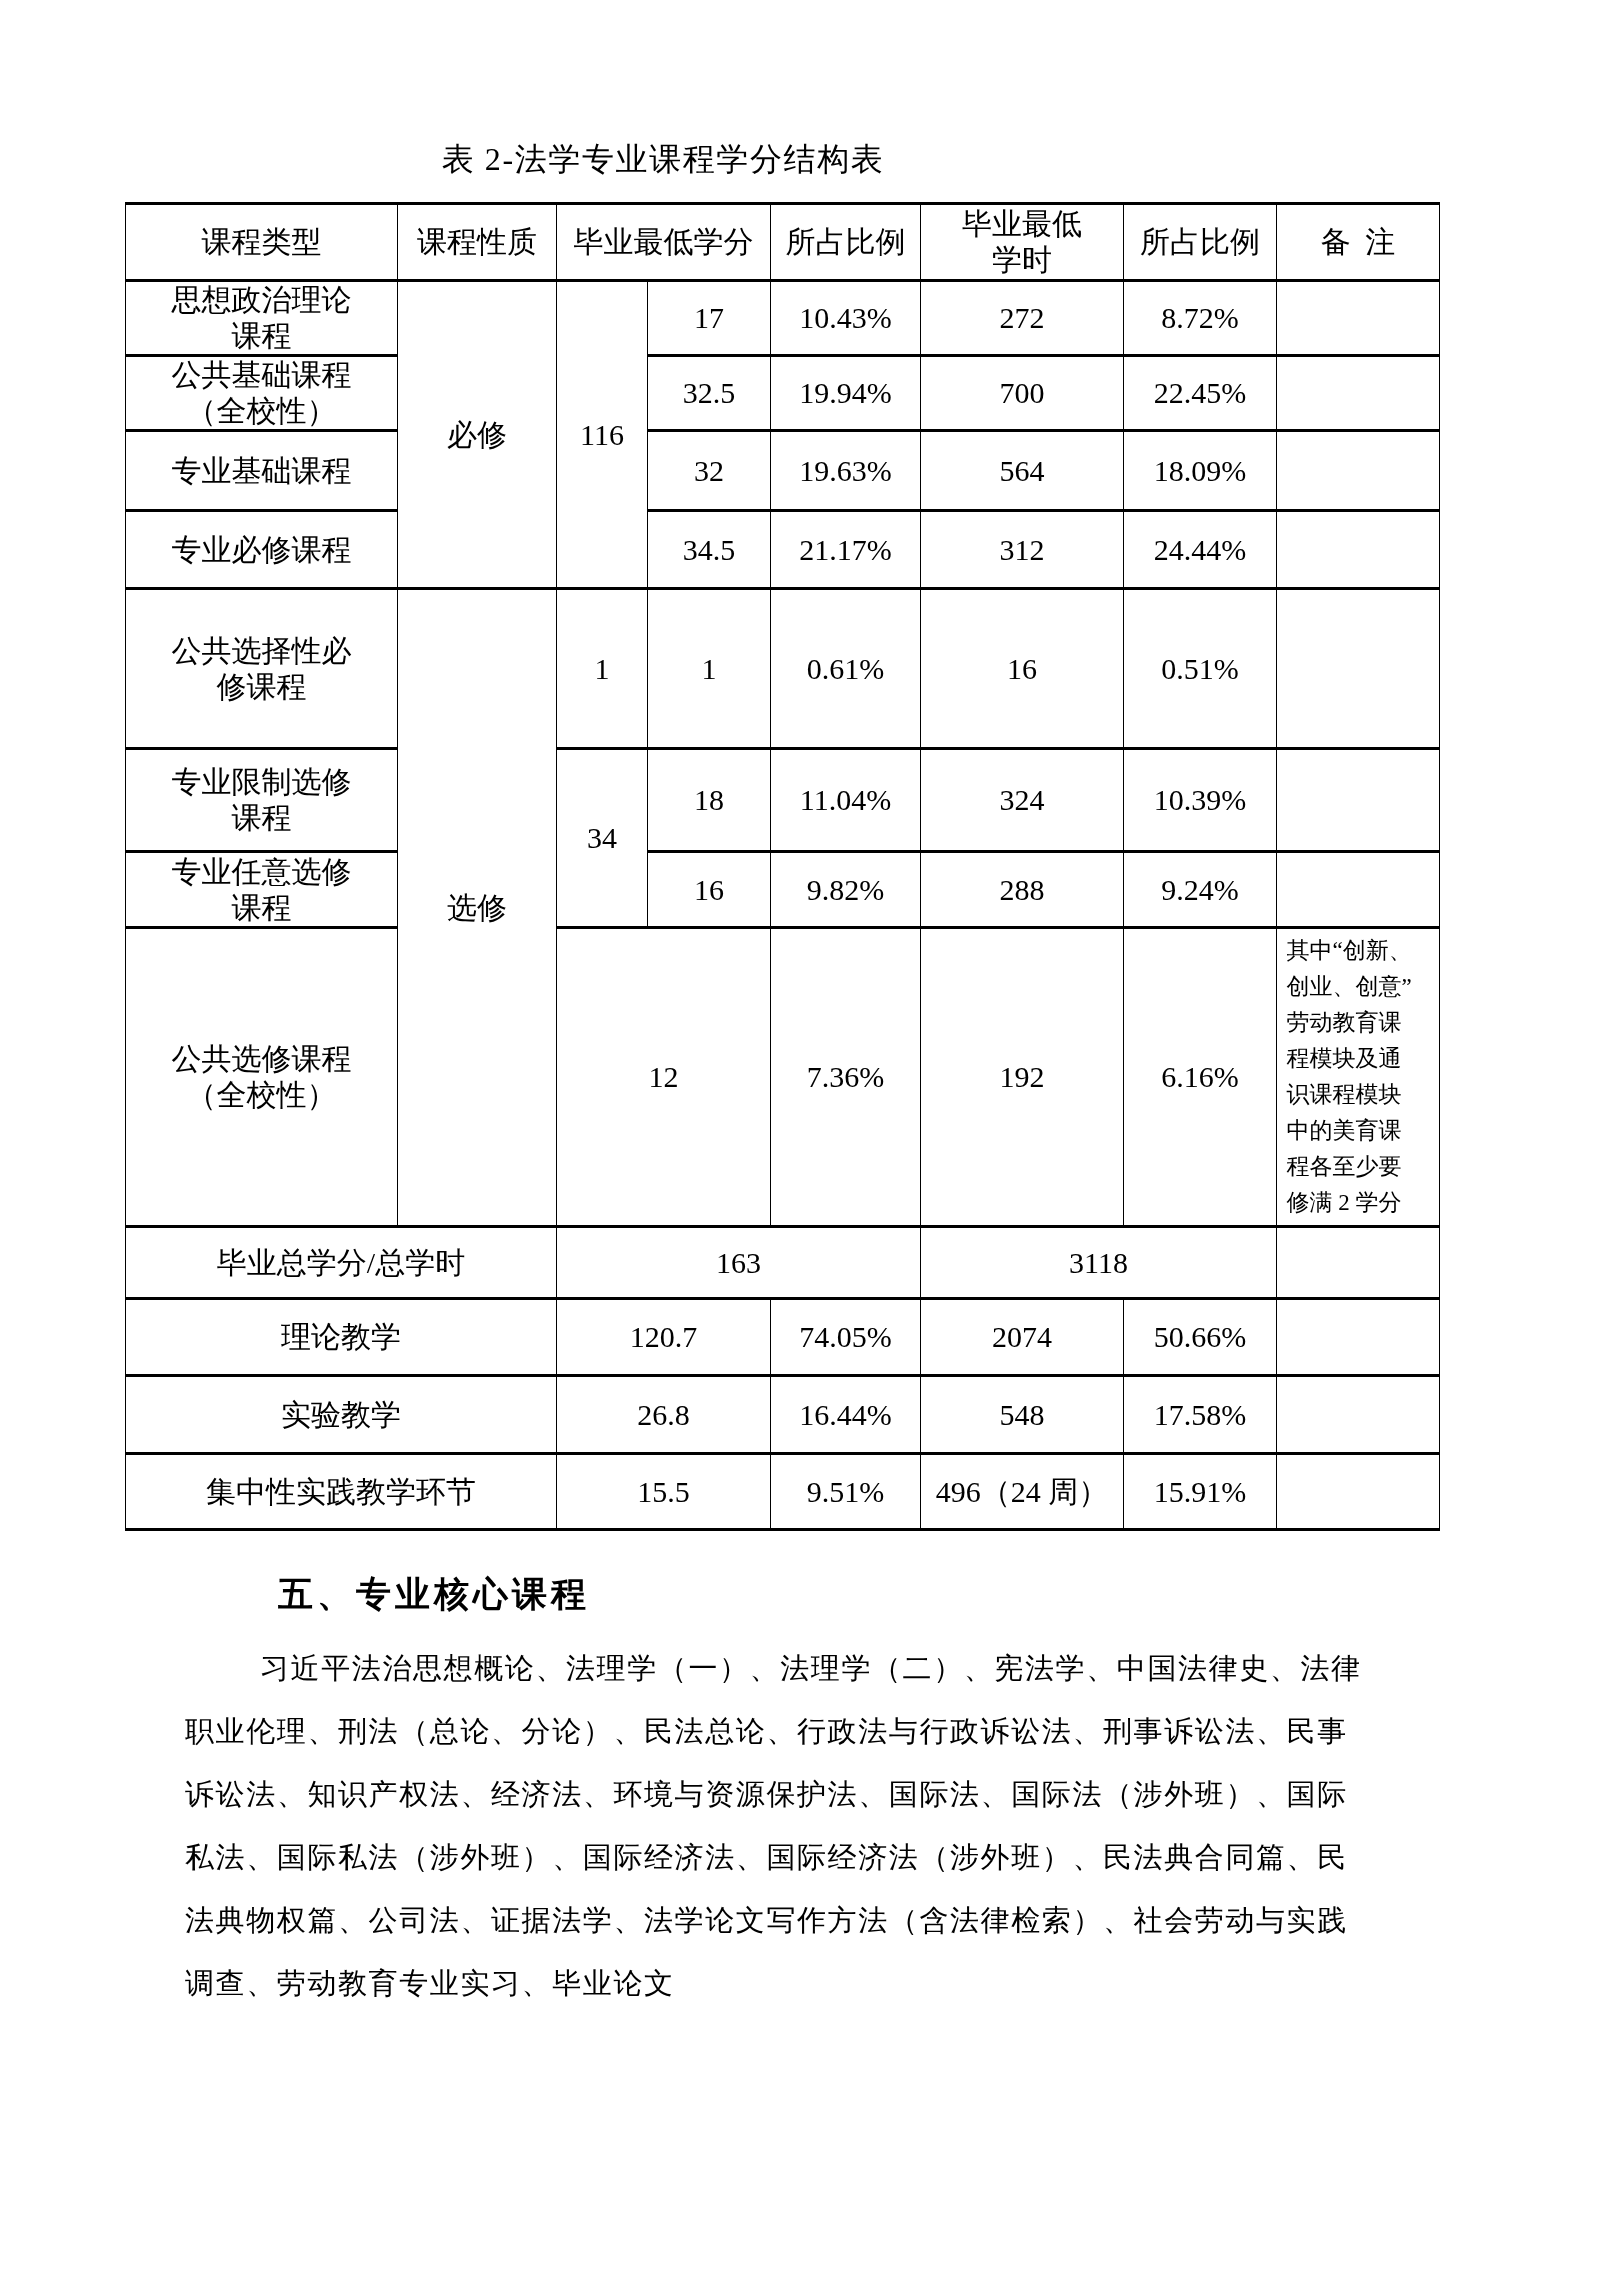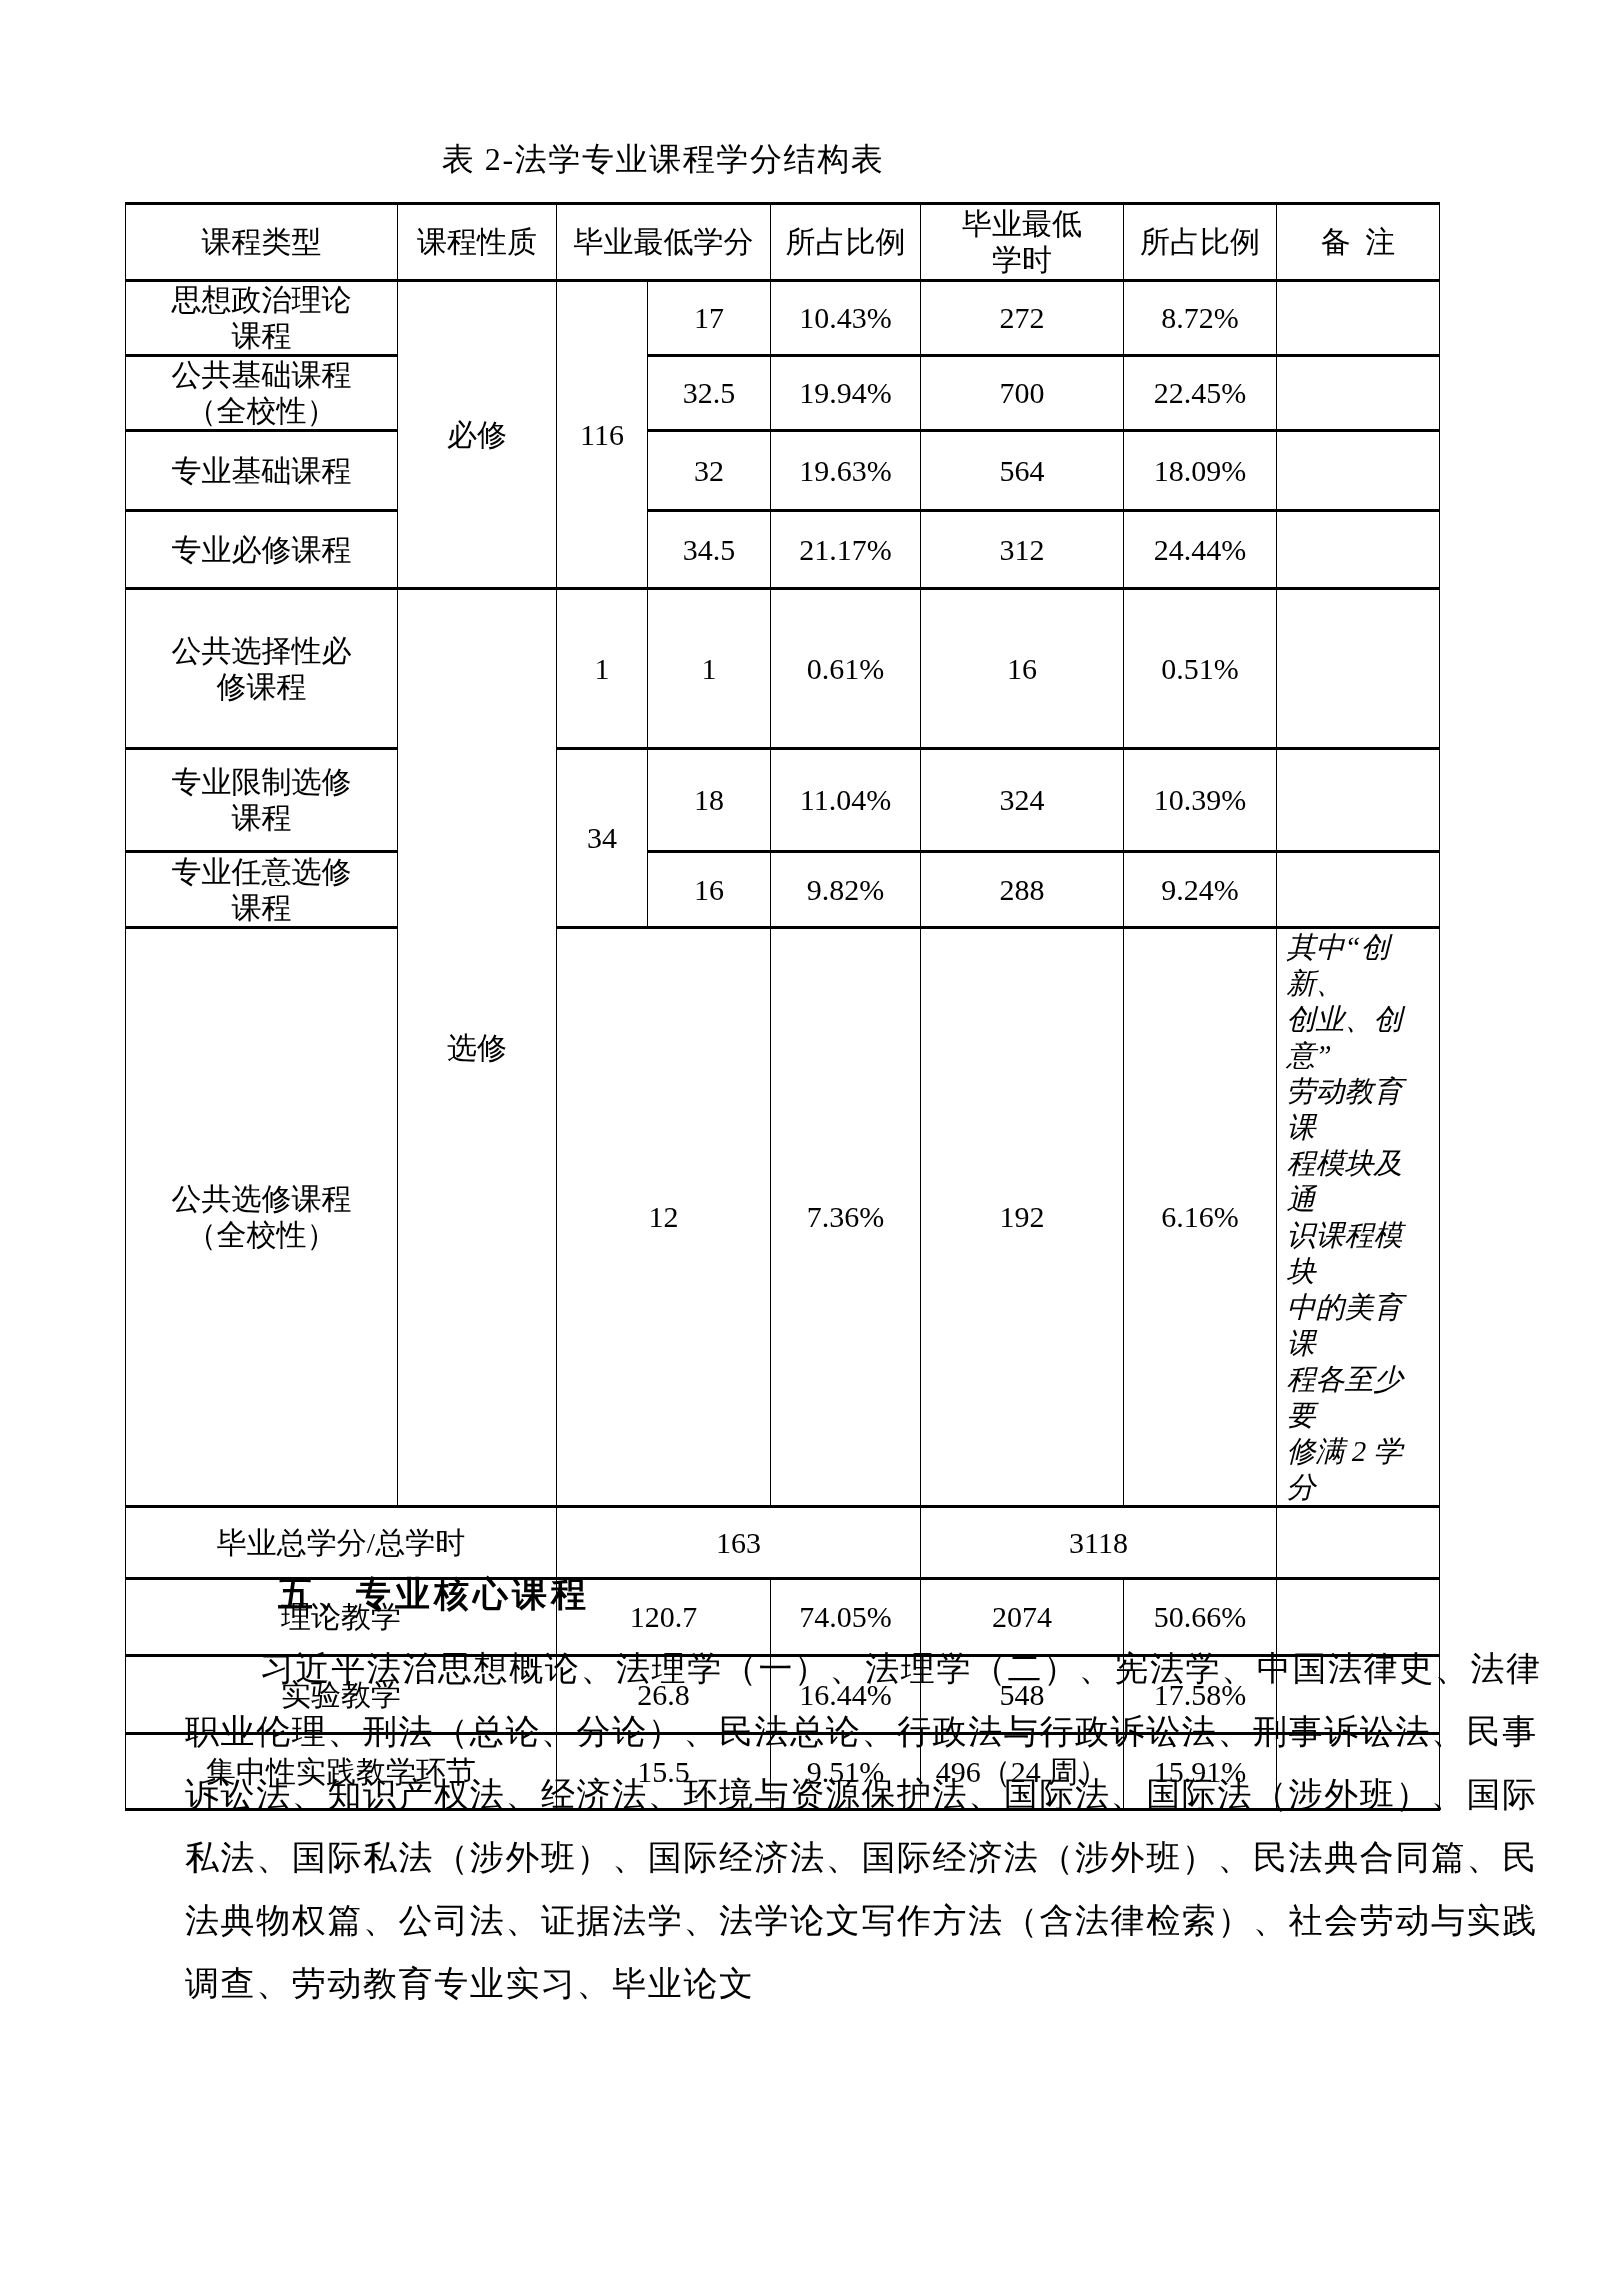--- a/index.html
+++ b/index.html
@@ -25,37 +25,36 @@
   .credit-table td {
     border: 1.6px solid #000;
     border-top-width: 3.2px; border-bottom-width: 3.2px;
     text-align: center; vertical-align: middle;
     padding: 0; line-height: 36px;
     overflow: hidden;
   }
   .pre { white-space: pre-line; }
   .remark-cell {
     text-align: left !important;
-    font-size: 29px; line-height: 37px;
+    font-size: 23px; line-height: 37px;
     padding: 0 9.5px !important;
     white-space: pre-line;
-    font-style: italic;
   }
   .hdr-beizhu { letter-spacing: 14.3px; text-indent: 14.3px; }
 
   .section-heading {
     position: absolute; left: 278px; top: 1573px;
     font-family: "Liberation Sans", "DejaVu Sans", sans-serif;
     font-weight: bold; font-size: 35px; line-height: 41px;
     letter-spacing: 4px;
   }
 
   .core-paragraph {
     position: absolute; left: 185px; top: 1637px; width: 1252px;
-    font-size: 34px; letter-spacing: 1.6px;
+    font-size: 29px; letter-spacing: 1.6px;
   }
   .core-paragraph .line {
     height: 63px; line-height: 63px; white-space: nowrap;
   }
   .core-paragraph .line.first { padding-left: 75px; }
 </style>
 </head>
 <body>
 
 <div class="page">

